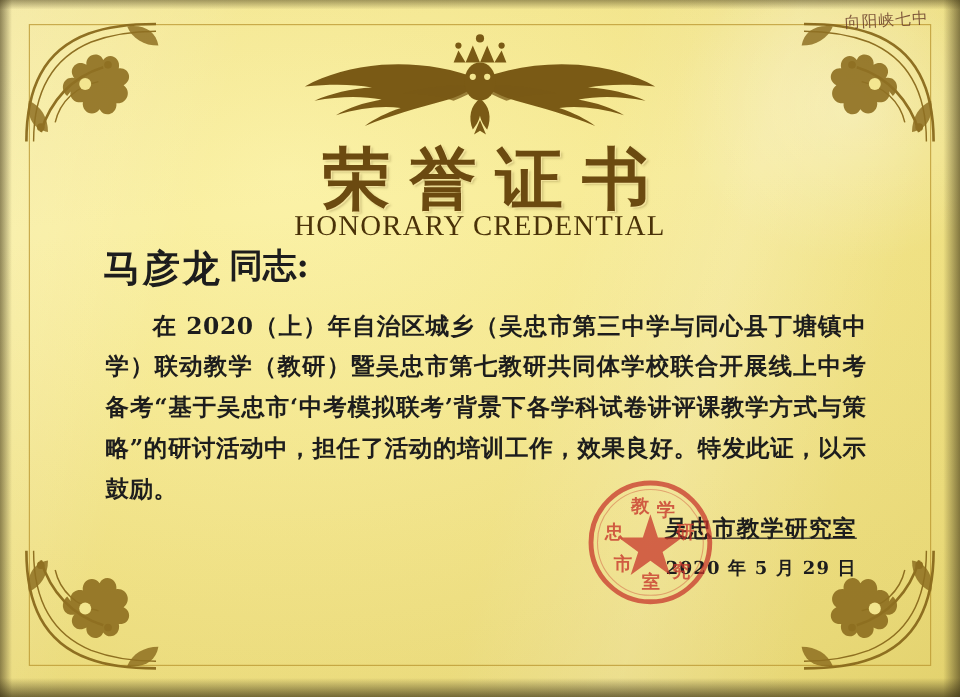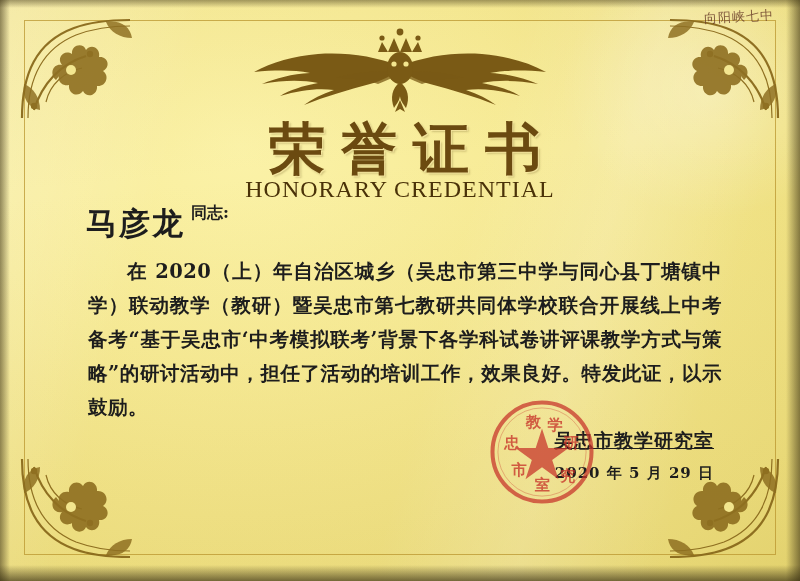--- a/index.html
+++ b/index.html
@@ -122,21 +122,21 @@
   }
   .recipient-name {
     font-family: "DejaVu Serif", "Liberation Serif", serif;
     font-size: 31px;
     font-weight: 700;
     letter-spacing: 2px;
     color: #1d1d1d;
   }
   .recipient-suffix {
     font-family: "DejaVu Serif", "Liberation Serif", serif;
-    font-size: 16px;
+    font-size: 28px;
     font-weight: 700;
     margin-left: 6px;
     color: #1d1d1d;
   }
 
   
   .body-text {
     position: absolute;
     left: 88px;
     right: 78px;

